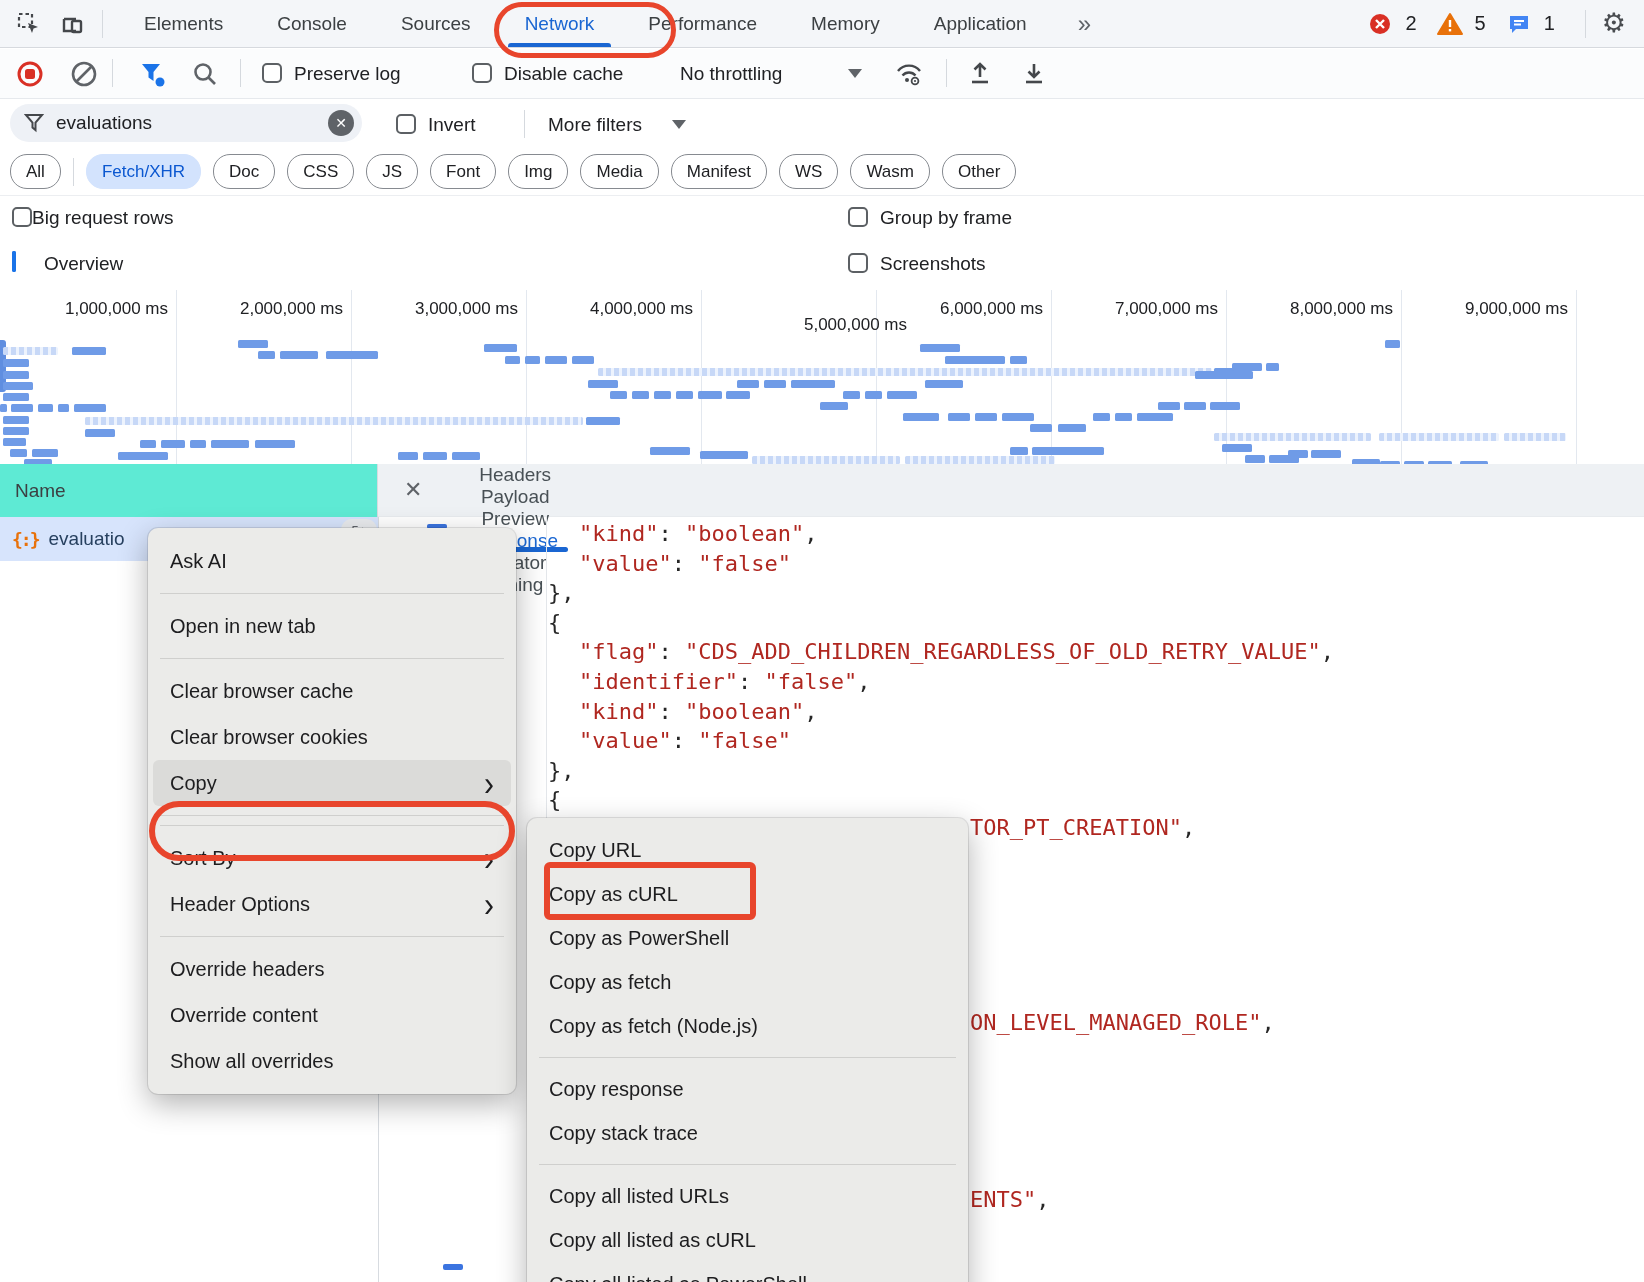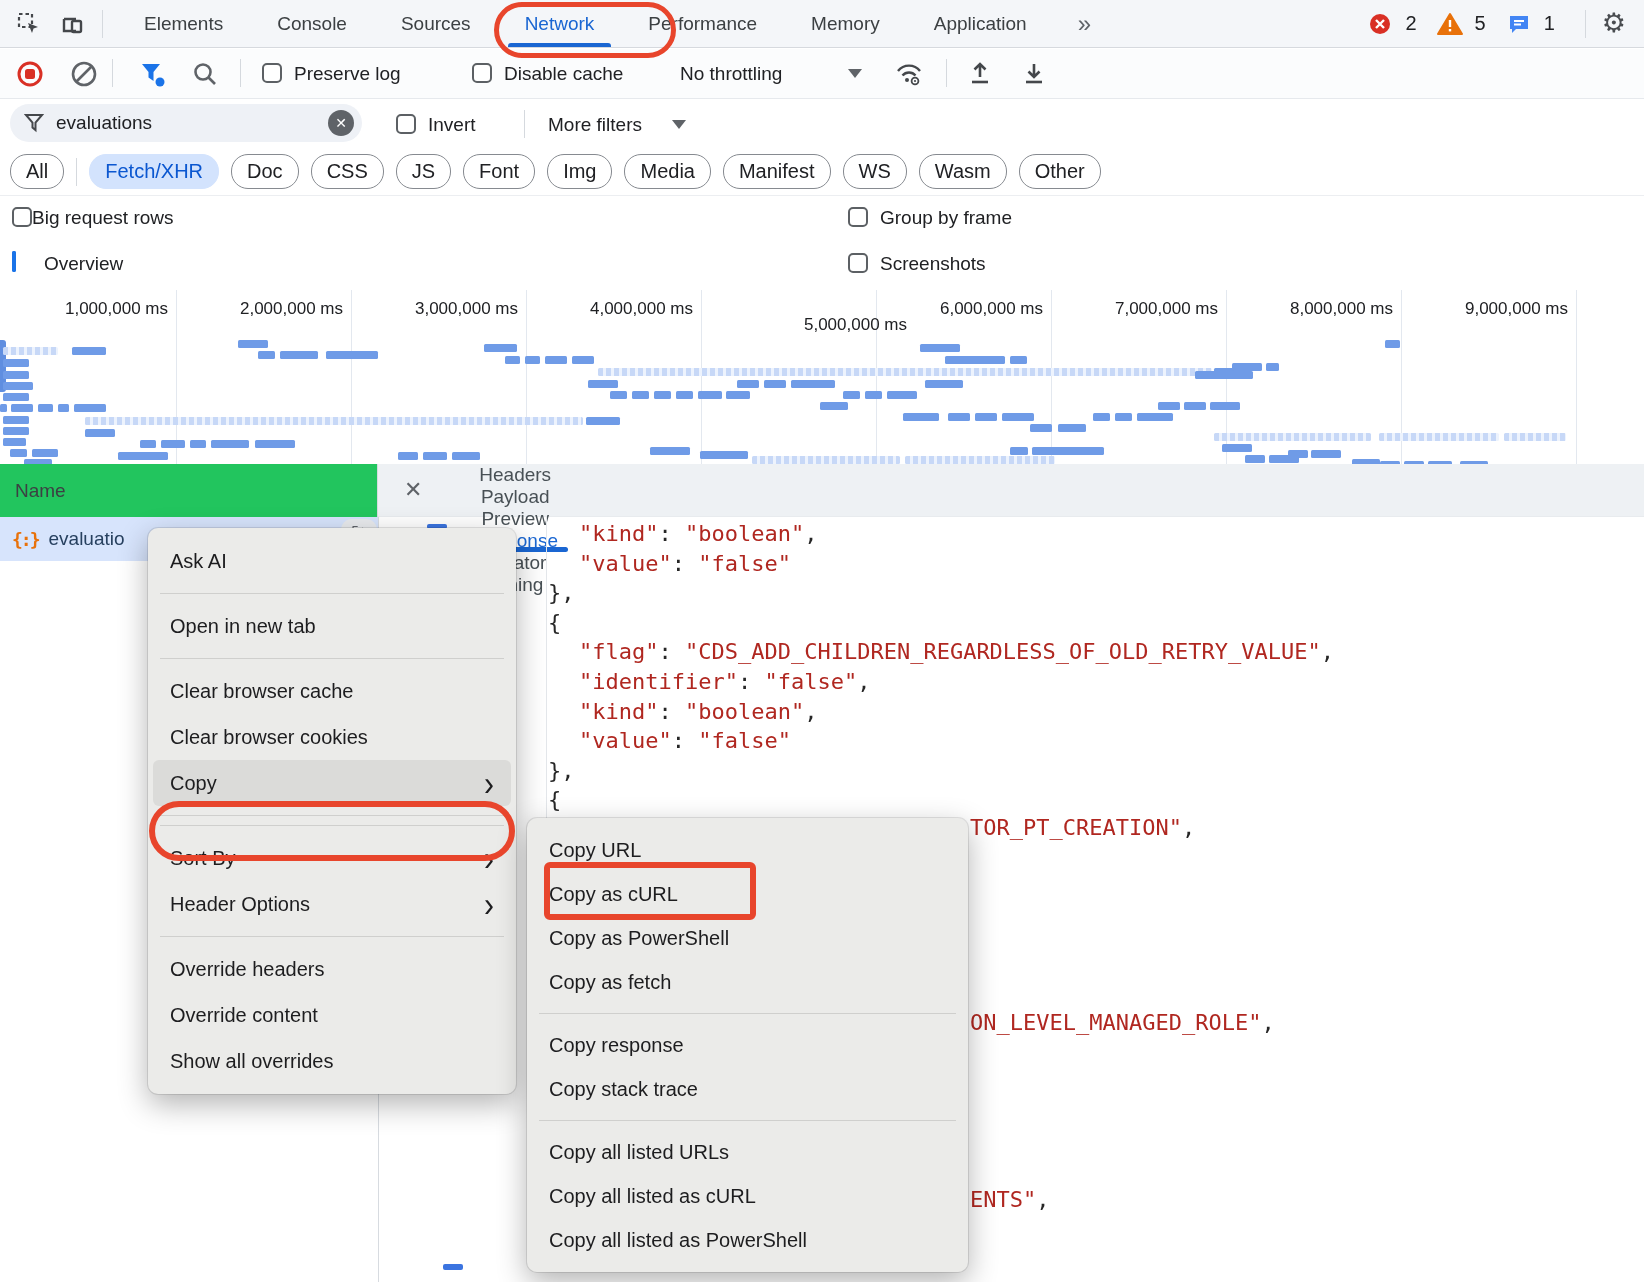--- a/index.html
+++ b/index.html
@@ -29,33 +29,33 @@
   .lbl{font-size:19px;color:#202124;white-space:nowrap;}
   .caret{width:0;height:0;border-left:7px solid transparent;border-right:7px solid transparent;border-top:9px solid #5f6368;}
   
   .filterrow{position:absolute;left:0;top:99px;width:100%;height:49px;background:#fff;border-bottom:1px solid #eceef1;}
   .fpill{position:absolute;left:10px;top:5px;width:352px;height:38px;background:#eef1f6;border-radius:19px;
     display:flex;align-items:center;padding:0 8px 0 14px;box-sizing:border-box;gap:12px;}
   .fpill .q{font-size:19px;color:#202124;flex:1;}
   .fclear{width:26px;height:26px;border-radius:50%;background:#5f6368;color:#fff;font-size:14px;display:flex;align-items:center;justify-content:center;}
   
   .chiprow{position:absolute;left:0;top:148px;width:100%;height:48px;background:#fff;display:flex;align-items:center;padding-left:10px;gap:12px;box-sizing:border-box;border-bottom:1px solid #eceef1;}
-  .chip{height:35px;display:flex;align-items:center;padding:0 15px;border:1.5px solid #868a90;border-radius:17px;font-size:20px;color:#202124;box-sizing:border-box;}
+  .chip{height:35px;display:flex;align-items:center;padding:0 15px;border:1.5px solid #868a90;border-radius:17px;font-size:17px;color:#202124;box-sizing:border-box;}
   .chip.sel{background:#d3e3fd;border-color:#d3e3fd;color:#0b57d0;}
   
   .optsec{position:absolute;left:0;top:196px;width:100%;height:94px;background:#fff;border-bottom:1px solid #d8dce1;}
   
   .overview{position:absolute;left:0;top:290px;width:100%;height:174px;background:#fff;border-bottom:1px solid #d8dce1;overflow:hidden;}
   .gridline{position:absolute;top:0;bottom:0;width:1px;background:#e3e8ef;}
   .tick{position:absolute;top:6px;height:26px;line-height:26px;font-size:17px;color:#202124;text-align:right;width:175px;}
   .bar{position:absolute;height:8px;border-radius:1.5px;background:var(--bar-solid);}
   .bar.light{background:repeating-linear-gradient(90deg,#c7d8f7 0 5px,#edf3fd 5px 8px);}
   .ovhandle{position:absolute;left:0;top:50px;width:6px;height:52px;background:#5f8ee0;border-radius:0 3px 3px 0;}
   
-  .namehead{position:absolute;left:0;top:464px;width:378px;height:53px;background:#22c55e;border-right:1px solid #d7dbe0;box-sizing:border-box;display:flex;align-items:center;}
+  .namehead{position:absolute;left:0;top:464px;width:378px;height:53px;background:#5eead4;border-right:1px solid #d7dbe0;box-sizing:border-box;display:flex;align-items:center;}
   .namehead span{font-size:19px;color:#3c4043;margin-left:15px;}
   .dtabs{position:absolute;left:378px;top:464px;width:1266px;height:53px;background:#eef1f4;border-bottom:1px solid #e8ebee;box-sizing:border-box;display:flex;align-items:center;}
   .dclose{font-size:22px;color:#5f6368;margin:0 0 0 26px;}
   #detail-tabs{display:flex;align-items:center;height:100%;margin-left:26px;flex-direction:column;}
   .dtab{position:relative;height:100%;display:flex;align-items:center;padding:0 24px;font-size:19px;color:#485055;}
   .dtab.sel{color:var(--accent-blue);}
   .dtab.sel::after{content:"";position:absolute;left:14px;right:14px;bottom:0;height:5px;border-radius:4px;background:var(--accent-blue);}
   .reqrow{position:absolute;left:0;top:517px;width:378px;height:44px;background:var(--sel-row);display:flex;align-items:center;}
   .jsonicn{font-family:"DejaVu Sans Mono",monospace;font-weight:bold;font-size:18px;color:#e8710a;letter-spacing:-2px;margin:0 10px 0 12px;}
   .reqname{font-size:19px;color:#27405f;}
@@ -438,20 +438,23 @@
       </div>
       <div class="mi">
         <span>Copy as cURL</span>
       </div>
       <div class="mi">
         <span>Copy as PowerShell</span>
       </div>
       <div class="mi">
         <span>Copy as fetch</span>
       </div>
+      <div class="mi">
+        <span>Copy as fetch (Node.js)</span>
+      </div>
       <div class="msep"></div>
       <div class="mi">
         <span>Copy response</span>
       </div>
       <div class="mi">
         <span>Copy stack trace</span>
       </div>
       <div class="msep"></div>
       <div class="mi">
         <span>Copy all listed URLs</span>

